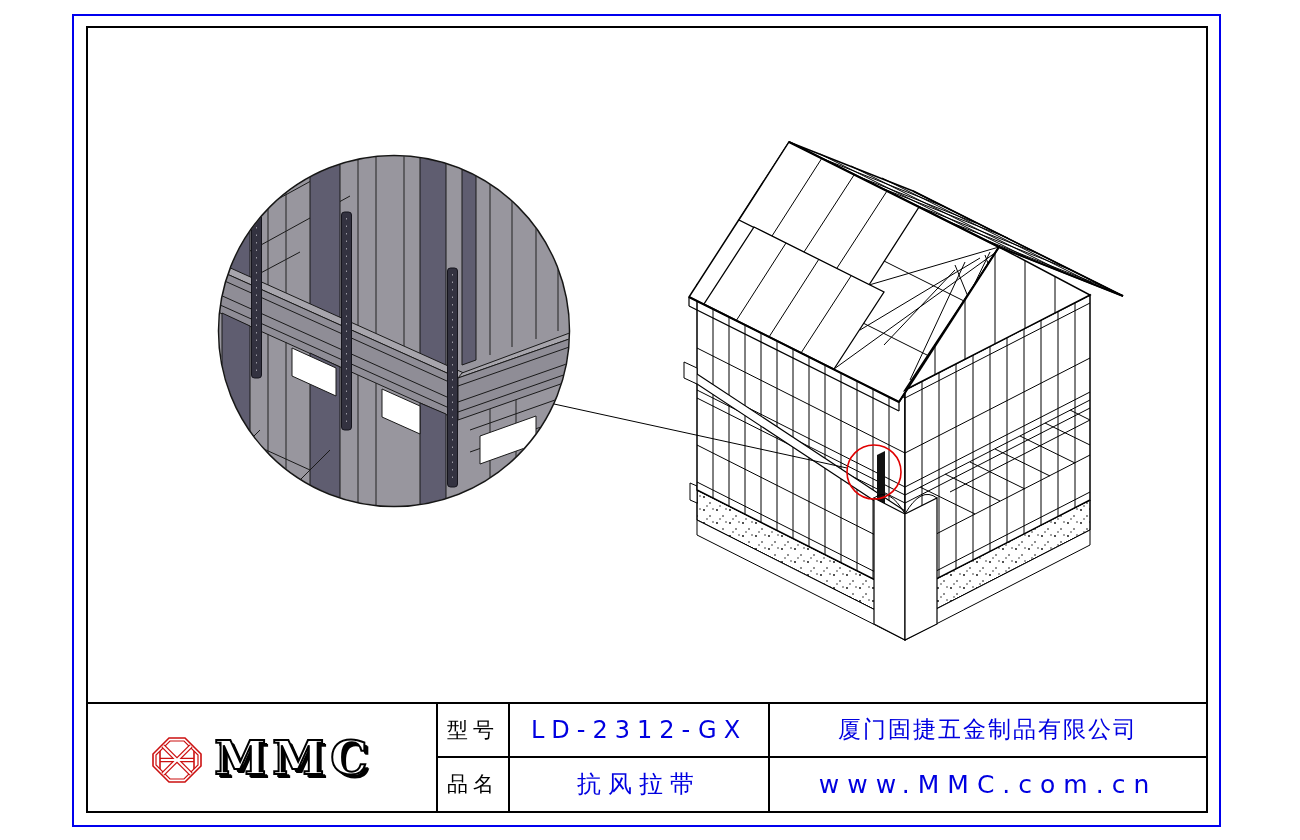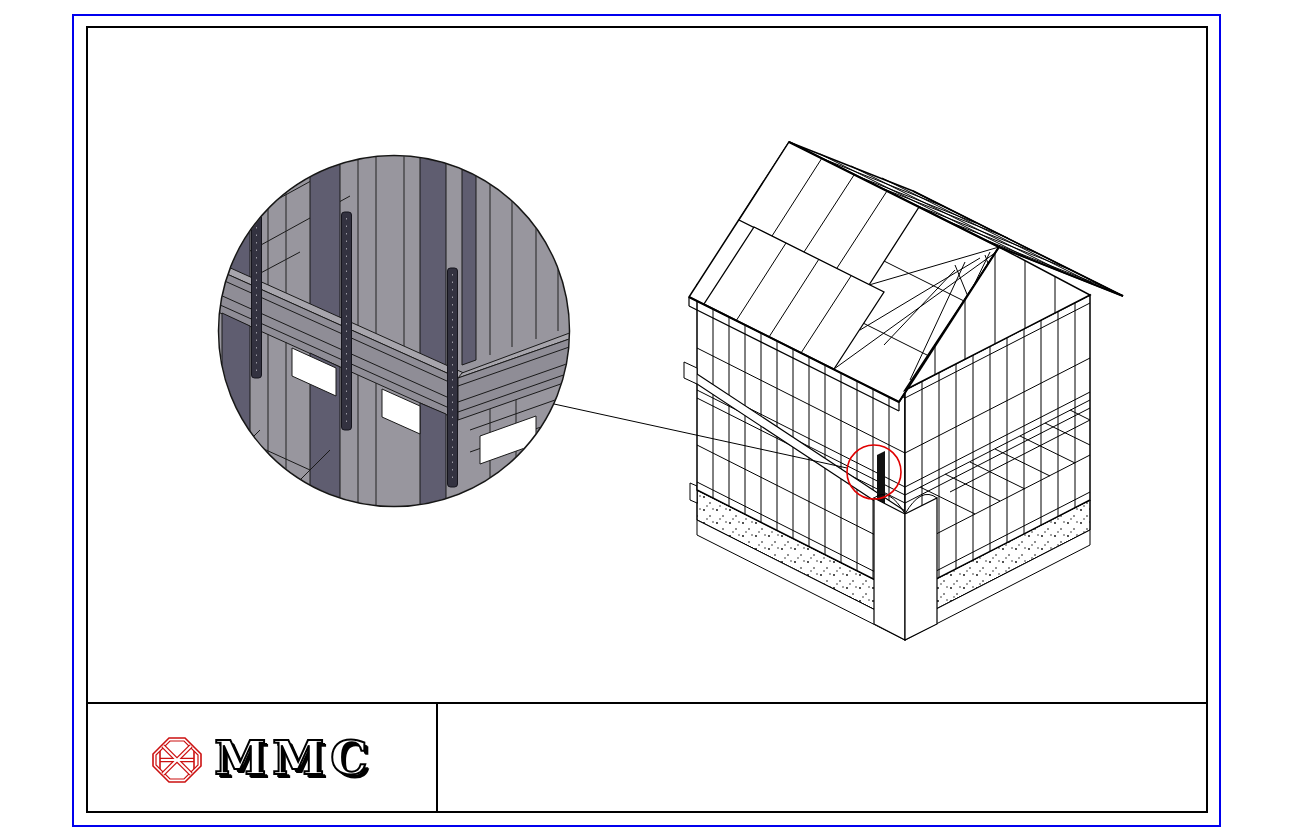--- a/index.html
+++ b/index.html
@@ -308,15 +308,35 @@
             </g>
             <g stroke="#cc1111" stroke-width="1.6">
               <line x1="9" y1="19" x2="9" y2="37"></line>
               <line x1="43" y1="19" x2="43" y2="37"></line>
             </g>
           </g>
         </svg>
         <div class="logo-word">MMC</div>
       </div>
 
+      <div class="tb-grid">
+        <div class="tb-cell b-r b-b">
+          <span class="cad-black">型号</span>
+        </div>
+        <div class="tb-cell b-r b-b">
+          <span class="cad-blue model-text">LD-2312-GX</span>
+        </div>
+        <div class="tb-cell b-b">
+          <span class="cad-blue company-text">厦门固捷五金制品有限公司</span>
+        </div>
+        <div class="tb-cell b-r">
+          <span class="cad-black">品名</span>
+        </div>
+        <div class="tb-cell b-r">
+          <span class="cad-blue product-text">抗风拉带</span>
+        </div>
+        <div class="tb-cell">
+          <span class="cad-blue website-text">www.MMC.com.cn</span>
+        </div>
+      </div>
     </div>
   </div>
 </div>
 
 </body></html>

